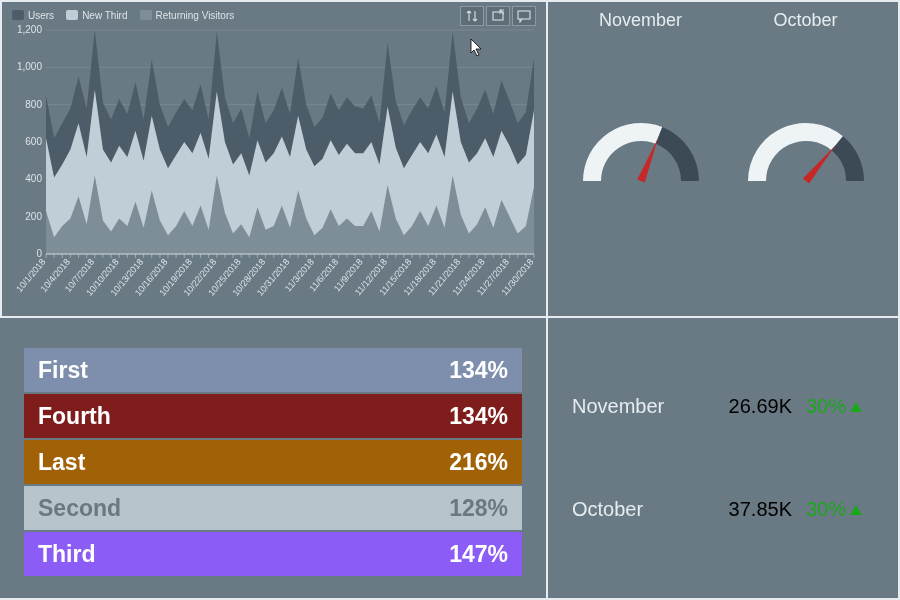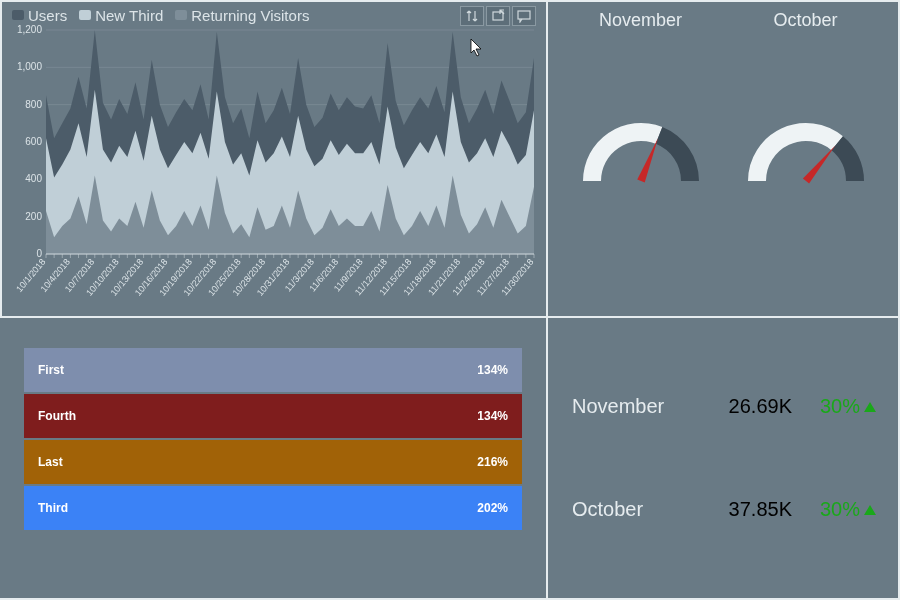--- a/index.html
+++ b/index.html
@@ -15,21 +15,21 @@
     grid-template-columns: 548px 352px;
     grid-template-rows: 318px 282px;
     width: 900px; height: 600px;
   }
   .panel { border: 2px solid #e6ecef; position: relative; }
   .panel + .panel { border-left: none; }
   .grid .panel:nth-child(3), .grid .panel:nth-child(4) { border-top: none; }
 
   
   #area-panel { padding: 4px 10px 0 10px; }
-  .legend { display: flex; gap: 12px; font-size: 15px; color: #dce4e8; align-items:center; height:18px;}
+  .legend { display: flex; gap: 12px; font-size: 10px; color: #dce4e8; align-items:center; height:18px;}
   .legend span.sw { display:inline-block; width:12px; height:10px; border-radius:2px; margin-right:4px; vertical-align:middle;}
   .legend-item { display:flex; align-items:center; }
   .toolbar { position:absolute; top:4px; right:10px; display:flex; gap:2px; }
   .toolbar .tb { width:24px; height:20px; background:#5d6e79; border:1px solid #8a99a2; display:flex; align-items:center; justify-content:center; cursor:pointer;}
   .toolbar .tb svg { stroke:#cfd8dc; fill:none; stroke-width:1.2;}
   #area-svg { display:block; }
   .gridline { stroke: #8897a0; stroke-width: 0.5; }
   .axisline { stroke: #cfd8dc; stroke-width:1; }
   .area0 { fill: #4c5c69; }
   .area1 { fill: #c0cfd7; }
@@ -39,35 +39,35 @@
 
   
   #gauge-panel { padding: 8px 10px; }
   .gauge-row { display:flex; justify-content:space-around; }
   .gauge-title { text-align:center; font-size:18px; color:#e6ecef; margin-bottom:70px;}
   .gauge-wrap { flex:1; display:flex; flex-direction:column; align-items:center;}
   .gauge svg { display:block; }
 
   
   #table-panel { padding: 30px 24px; }
-  .trow { display:flex; justify-content:space-between; align-items:center; padding: 0 14px; height:44px; margin-bottom:2px; font-size:12px; font-weight:600;}
+  .trow { display:flex; justify-content:space-between; align-items:center; padding: 0 14px; height:44px; margin-bottom:2px; font-size:23px; font-weight:600;}
   .trow .lbl { }
   .trow .val { }
   .c0 { background:#7e8ead; color:#fff; }
   .c1 { background:#7f1d1d; color:#fff; }
   .c2 { background:#a16207; color:#fff; }
   .c3 { background:#b8c4cb; color:#6a7880; }
-  .c4 { background:#3b82f6; color:#fff; }
+  .c4 { background:#8b5cf6; color:#fff; }
 
   
   #kpi-panel { display:flex; flex-direction:column; justify-content:space-around; padding: 40px 24px; }
   .kpi { display:flex; align-items:center; font-size:20px; }
   .kpi .klabel { flex: 0 0 130px; color:#e6ecef; }
   .kpi .kval { flex: 0 0 90px; color:#000000; text-align:right; }
-  .kpi .kpct { color:#1aa81a; margin-left: 28px; display:flex; align-items:center; gap:4px;}
+  .kpi .kpct { color:#1aa81a; margin-left: 14px; display:flex; align-items:center; gap:4px;}
   .kpi .arrow { width:0; height:0; border-left:6px solid transparent; border-right:6px solid transparent; border-bottom:10px solid #1aa81a; }
 </style>
 </head>
 <body>
 
 <div class="grid">
 
   <div class="panel" id="area-panel">
     <div class="legend">
       <span class="legend-item">
@@ -241,23 +241,27 @@
           <span class="val">134%</span>
         </div>
         <div class="trow c1">
           <span class="lbl">Fourth</span>
           <span class="val">134%</span>
         </div>
         <div class="trow c2">
           <span class="lbl">Last</span>
           <span class="val">216%</span>
         </div>
+        <div class="trow c3">
+          <span class="lbl">Second</span>
+          <span class="val">128%</span>
+        </div>
         <div class="trow c4">
           <span class="lbl">Third</span>
-          <span class="val">202%</span>
+          <span class="val">147%</span>
         </div>
       </div>
   </div>
 
   <div class="panel" id="kpi-panel">
     <div id="kpi-body" style="display: flex; flex-direction: column; gap: 80px;">
         <div class="kpi">
           <span class="klabel">November</span>
       <span class="kval">26.69K</span>
       <span class="kpct">30%<span class="arrow"></span></span>

